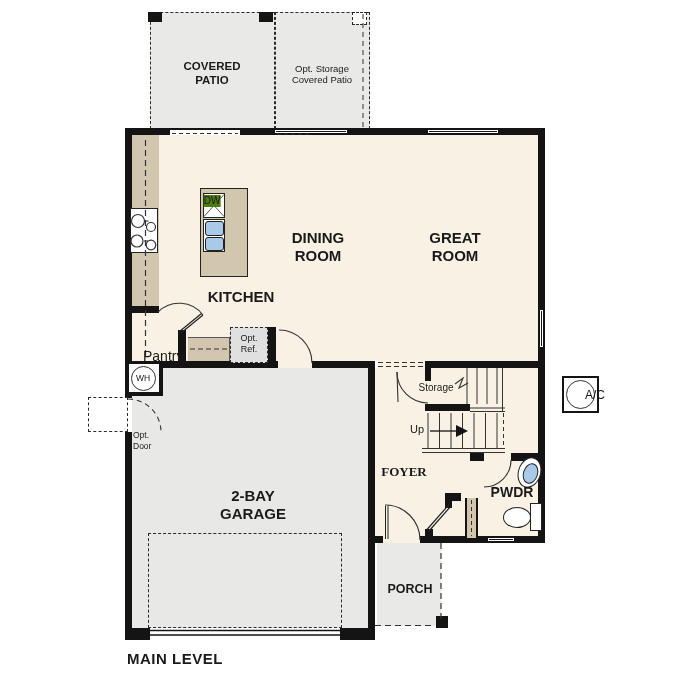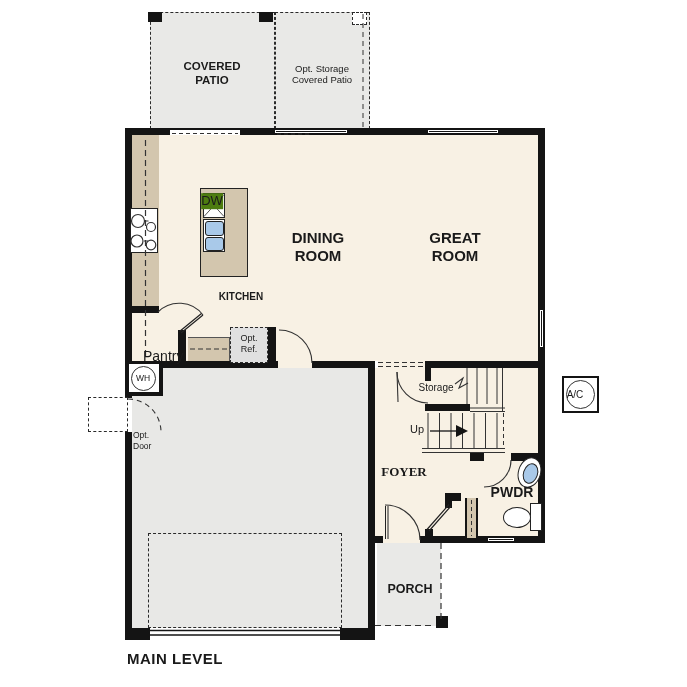--- a/index.html
+++ b/index.html
@@ -171,55 +171,59 @@
       <span class="blk">Covered Patio</span>
   </div>
   <div class="lbl b" style="left:318px;top:247px;font-size:15px;">
     <span class="blk">DINING</span>
       <span class="blk">ROOM</span>
   </div>
   <div class="lbl b" style="left:455px;top:247px;font-size:15px;">
     <span class="blk">GREAT</span>
       <span class="blk">ROOM</span>
   </div>
-  <div class="lbl b" style="left:241px;top:297px;font-size:10px;">
+  <div class="lbl b" style="left:241px;top:297px;font-size:15px;">
     <span>KITCHEN</span>
   </div>
   <div class="lbl-left" style="left:143px;top:348px;font-size:14px;">
     <span>Pantry</span>
   </div>
   <div class="lbl" style="left:249px;top:344px;font-size:9px;">
     <span class="blk">Opt.</span>
       <span class="blk">Ref.</span>
   </div>
   <div class="lbl" style="left:436px;top:388px;font-size:10px;">
     <span>Storage</span>
   </div>
   <div class="lbl" style="left:417px;top:430px;font-size:11px;">
     <span>Up</span>
   </div>
+  <div class="lbl b" style="left:253px;top:505px;font-size:15px;">
+    <span class="blk">2-BAY</span>
+      <span class="blk">GARAGE</span>
+  </div>
   <div class="lbl b" style="left:404px;top:472px;font-size:13px;font-family:Liberation Serif, serif;">
     <span>FOYER</span>
   </div>
   <div class="lbl b" style="left:512px;top:492px;font-size:14px;">
     <span>PWDR</span>
   </div>
   <div class="lbl b" style="left:410px;top:589px;font-size:12.5px;">
     <span>PORCH</span>
   </div>
   <div class="lbl-left" style="left:133px;top:430px;font-size:8.5px;">
     <span class="blk">Opt.</span>
       <span class="blk">Door</span>
   </div>
   <div class="lbl" style="left:143px;top:378px;font-size:8.5px;">
     <span>WH</span>
   </div>
-  <div class="lbl" style="left:575px;top:394.5px;font-size:10px;">
+  <div class="lbl" style="left:595px;top:394.5px;font-size:12px;">
     <span>A/C</span>
   </div>
-  <div class="lbl" style="left:212px;top:201px;font-size:13px;background:#4d7c0f;">
+  <div class="lbl" style="left:212px;top:201px;font-size:10px;background:#4d7c0f;">
     <span>DW</span>
   </div>
   <div class="lbl-left b" style="left:127px;top:650px;font-size:15px;letter-spacing:0.5px;">
     <span>MAIN LEVEL</span>
   </div>
 
 </div>
 
 </body></html>

